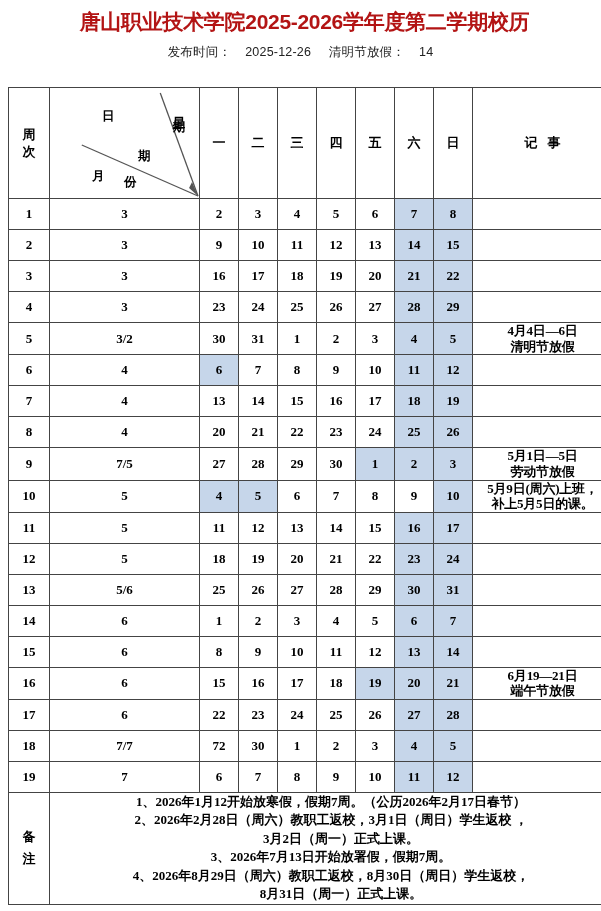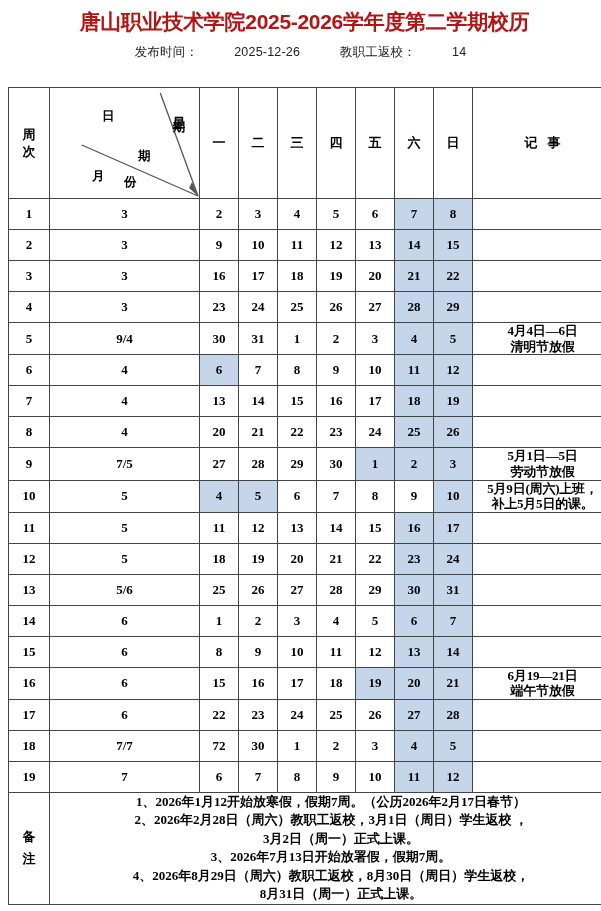--- a/index.html
+++ b/index.html
@@ -32,21 +32,21 @@
   }
 
   .doc-meta {
     text-align: center;
     font-family: "Liberation Sans", "DejaVu Sans", sans-serif;
     font-size: 12.5px;
     color: #222222;
     padding: 8px 0 0 0;
     letter-spacing: 0.2px;
   }
-  .doc-meta span { margin: 0 18px; }
+  .doc-meta span { margin: 0 7px; }
 
   
   .cal-wrap { padding: 26px 8px 0 8px; }
 
   table.calendar {
     width: 585px;
     border-collapse: collapse;
     table-layout: fixed;
     font-weight: bold;
   }
@@ -140,21 +140,21 @@
   td.remark-body .rline  { display: block; white-space: nowrap; }
   td.remark-body .rcont  { display: block; white-space: nowrap; padding-left: 20px; }
 </style>
 </head>
 <body>
 
 <div class="doc-header">
   <div class="doc-title">唐山职业技术学院2025-2026学年度第二学期校历</div>
   <div class="doc-meta">
     <span>发布时间：</span><span>2025-12-26</span>
-    <span>教职工返校：</span><span>14</span>
+    <span>清明节放假：</span><span>14</span>
   </div>
 </div>
 
 <div class="cal-wrap">
   <table class="calendar">
     <colgroup>
       <col class="c-week">
         <col class="c-month">
       <col class="c-day">
         <col class="c-day">
@@ -235,21 +235,21 @@
           <td class="day">24</td>
           <td class="day">25</td>
           <td class="day">26</td>
           <td class="day">27</td>
           <td class="day weekend">28</td>
           <td class="day weekend">29</td>
           <td class="note"></td>
         </tr>
         <tr class="wk-row">
           <td class="weekno">5</td>
-          <td class="month">9/4</td>
+          <td class="month">3/2</td>
           <td class="day">30</td>
           <td class="day">31</td>
           <td class="day">1</td>
           <td class="day">2</td>
           <td class="day">3</td>
           <td class="day weekend">4</td>
           <td class="day weekend">5</td>
           <td class="note">
             <span class="nline">4月4日—6日</span>
             <span class="nline">清明节放假</span>

